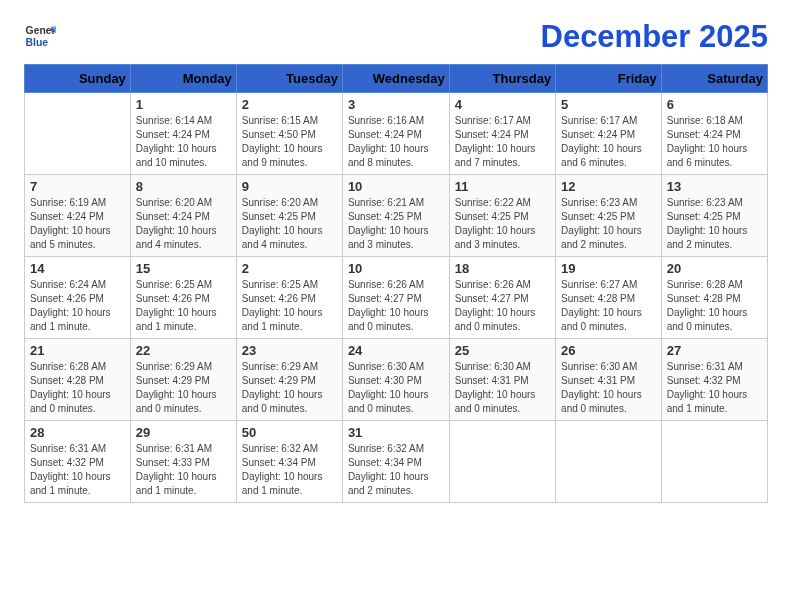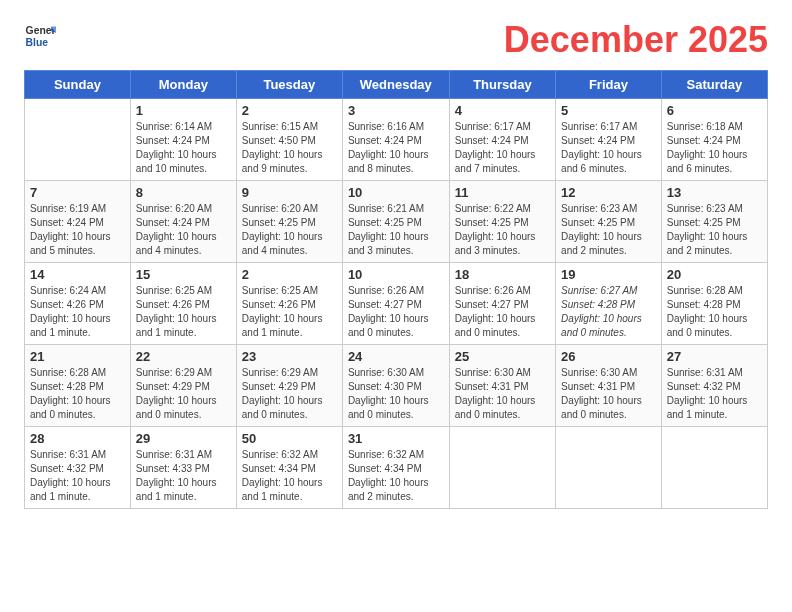--- a/index.html
+++ b/index.html
@@ -22,41 +22,41 @@
     }
     .logo-icon {
       width: 32px;
       height: 32px;
       margin-right: 4px;
     }
     .title-area {
       text-align: right;
     }
     .month-title {
-      font-size: 36px;
+      font-size: 31px;
       font-weight: bold;
-      color: #ef4444;
+      color: #1d4ed8;
       line-height: 1.1;
     }
     .subtitle {
       font-size: 15px;
       color: #555;
     }
     .calendar {
       width: 100%;
       border-collapse: collapse;
       margin-top: 10px;
     }
     .calendar th {
       background-color: #3366cc;
-      color: #ffffff;
+      color: #000000;
       font-size: 13px;
       font-weight: bold;
       padding: 6px 4px;
-      text-align: center;
+      text-align: right;
       border: 1px solid #5588dd;
     }
     .calendar td {
       border: 1px solid #ccc;
       vertical-align: top;
       padding: 4px 5px;
       font-size: 10.5px;
       color: #333;
       width: 108px;
       min-height: 80px;
@@ -219,21 +219,21 @@
 Daylight: 10 hours and 0 minutes.</div>
         </td>
         <td>
           <span class="day-number">18</span>
           <div class="day-info" style="white-space: pre-line;">Sunrise: 6:26 AM
 Sunset: 4:27 PM
 Daylight: 10 hours and 0 minutes.</div>
         </td>
         <td>
           <span class="day-number">19</span>
-          <div class="day-info" style="white-space: pre-line; font-style: italic;">Sunrise: 6:27 AM
+          <div class="day-info" style="white-space: pre-line;">Sunrise: 6:27 AM
 Sunset: 4:28 PM
 Daylight: 10 hours and 0 minutes.</div>
         </td>
         <td>
           <span class="day-number">20</span>
           <div class="day-info" style="white-space: pre-line;">Sunrise: 6:28 AM
 Sunset: 4:28 PM
 Daylight: 10 hours and 0 minutes.</div>
         </td>
       </tr>

